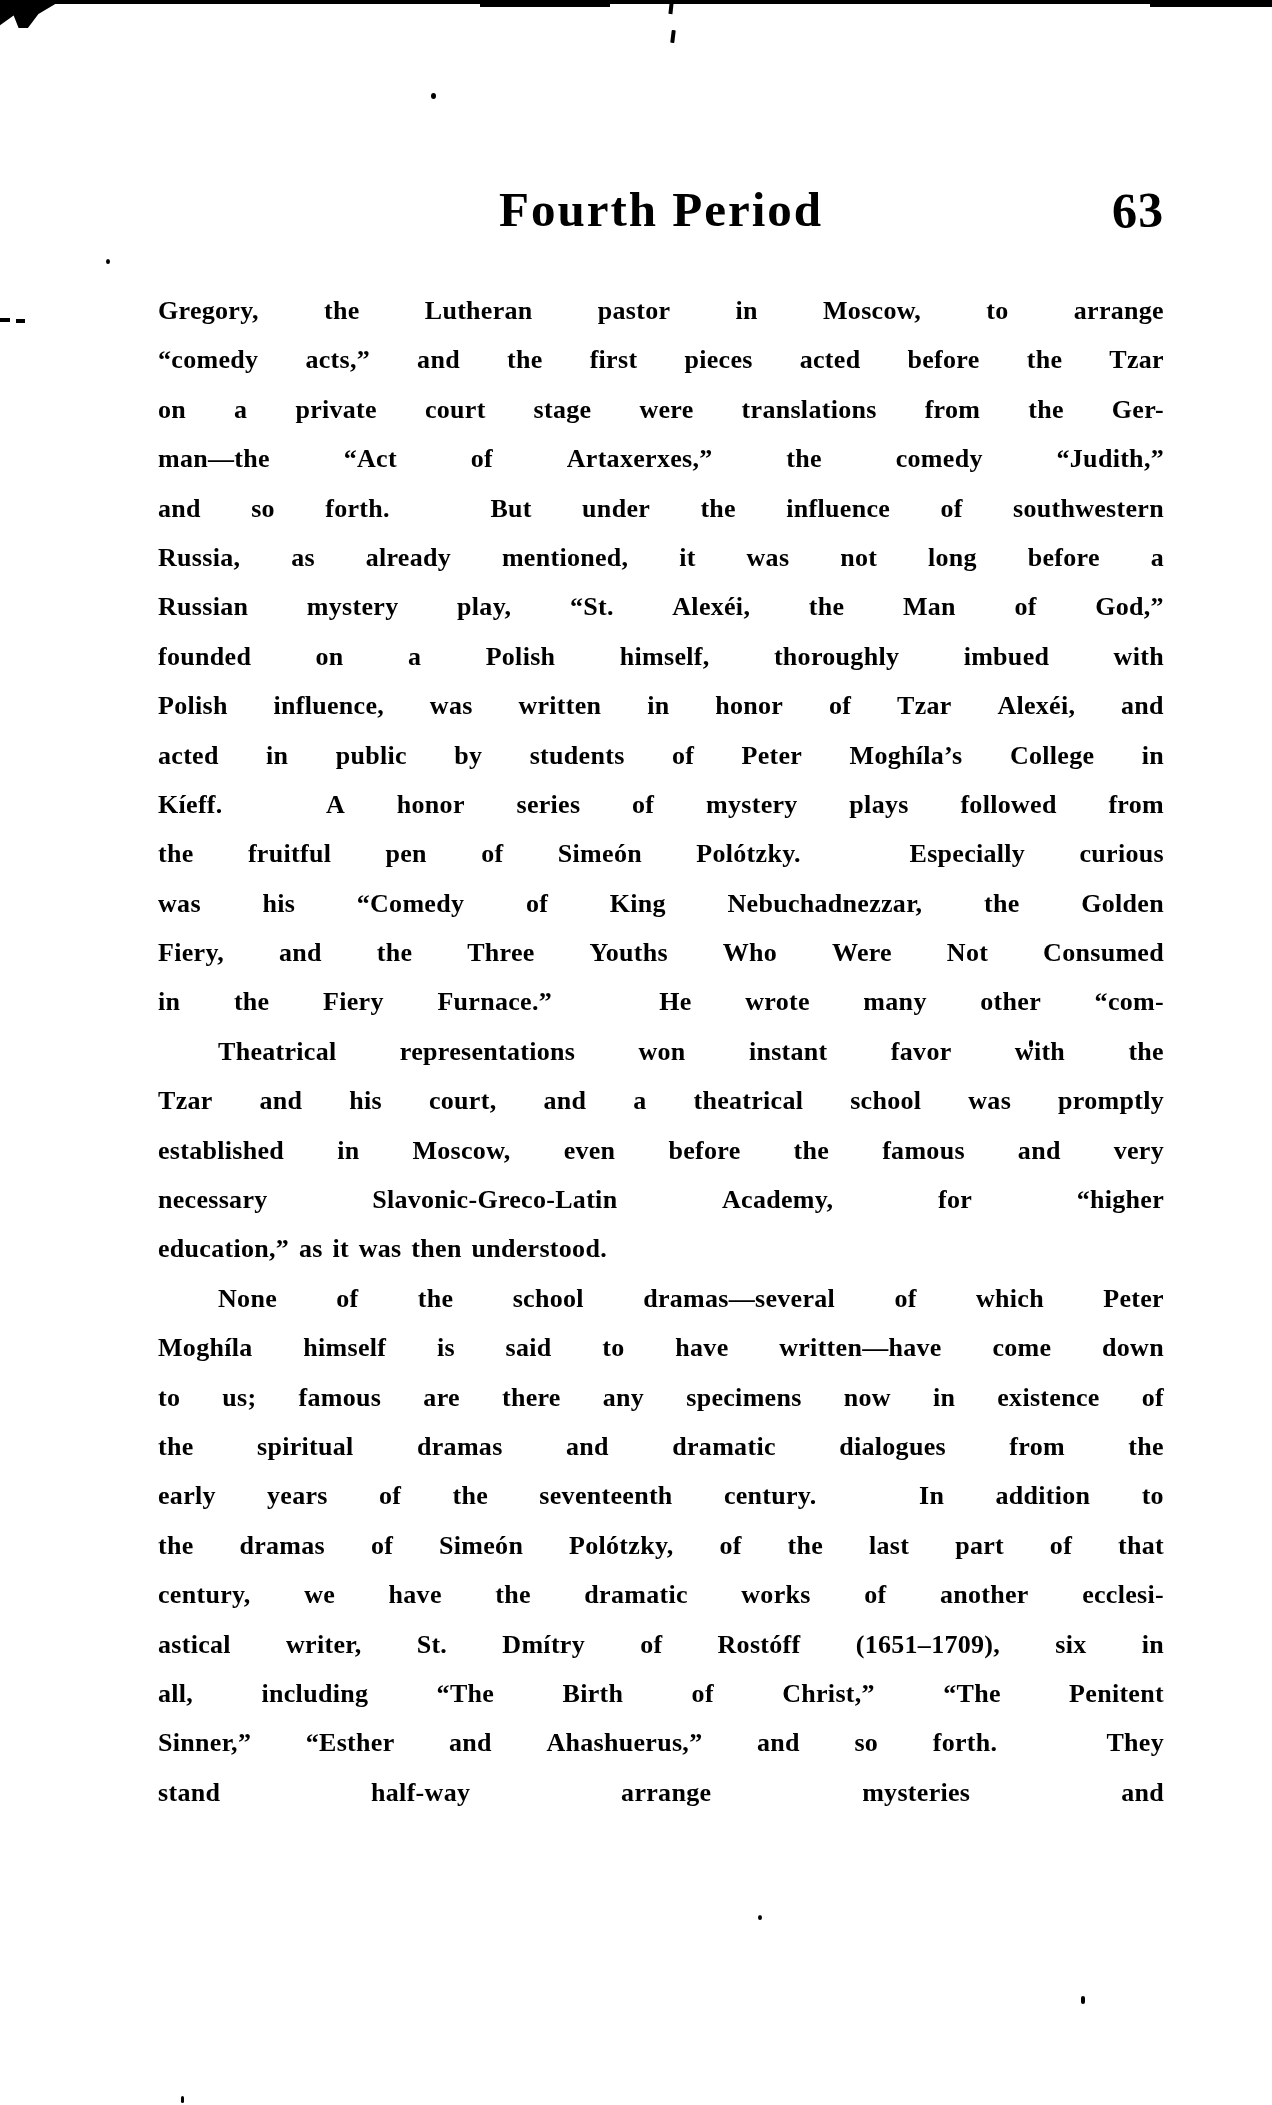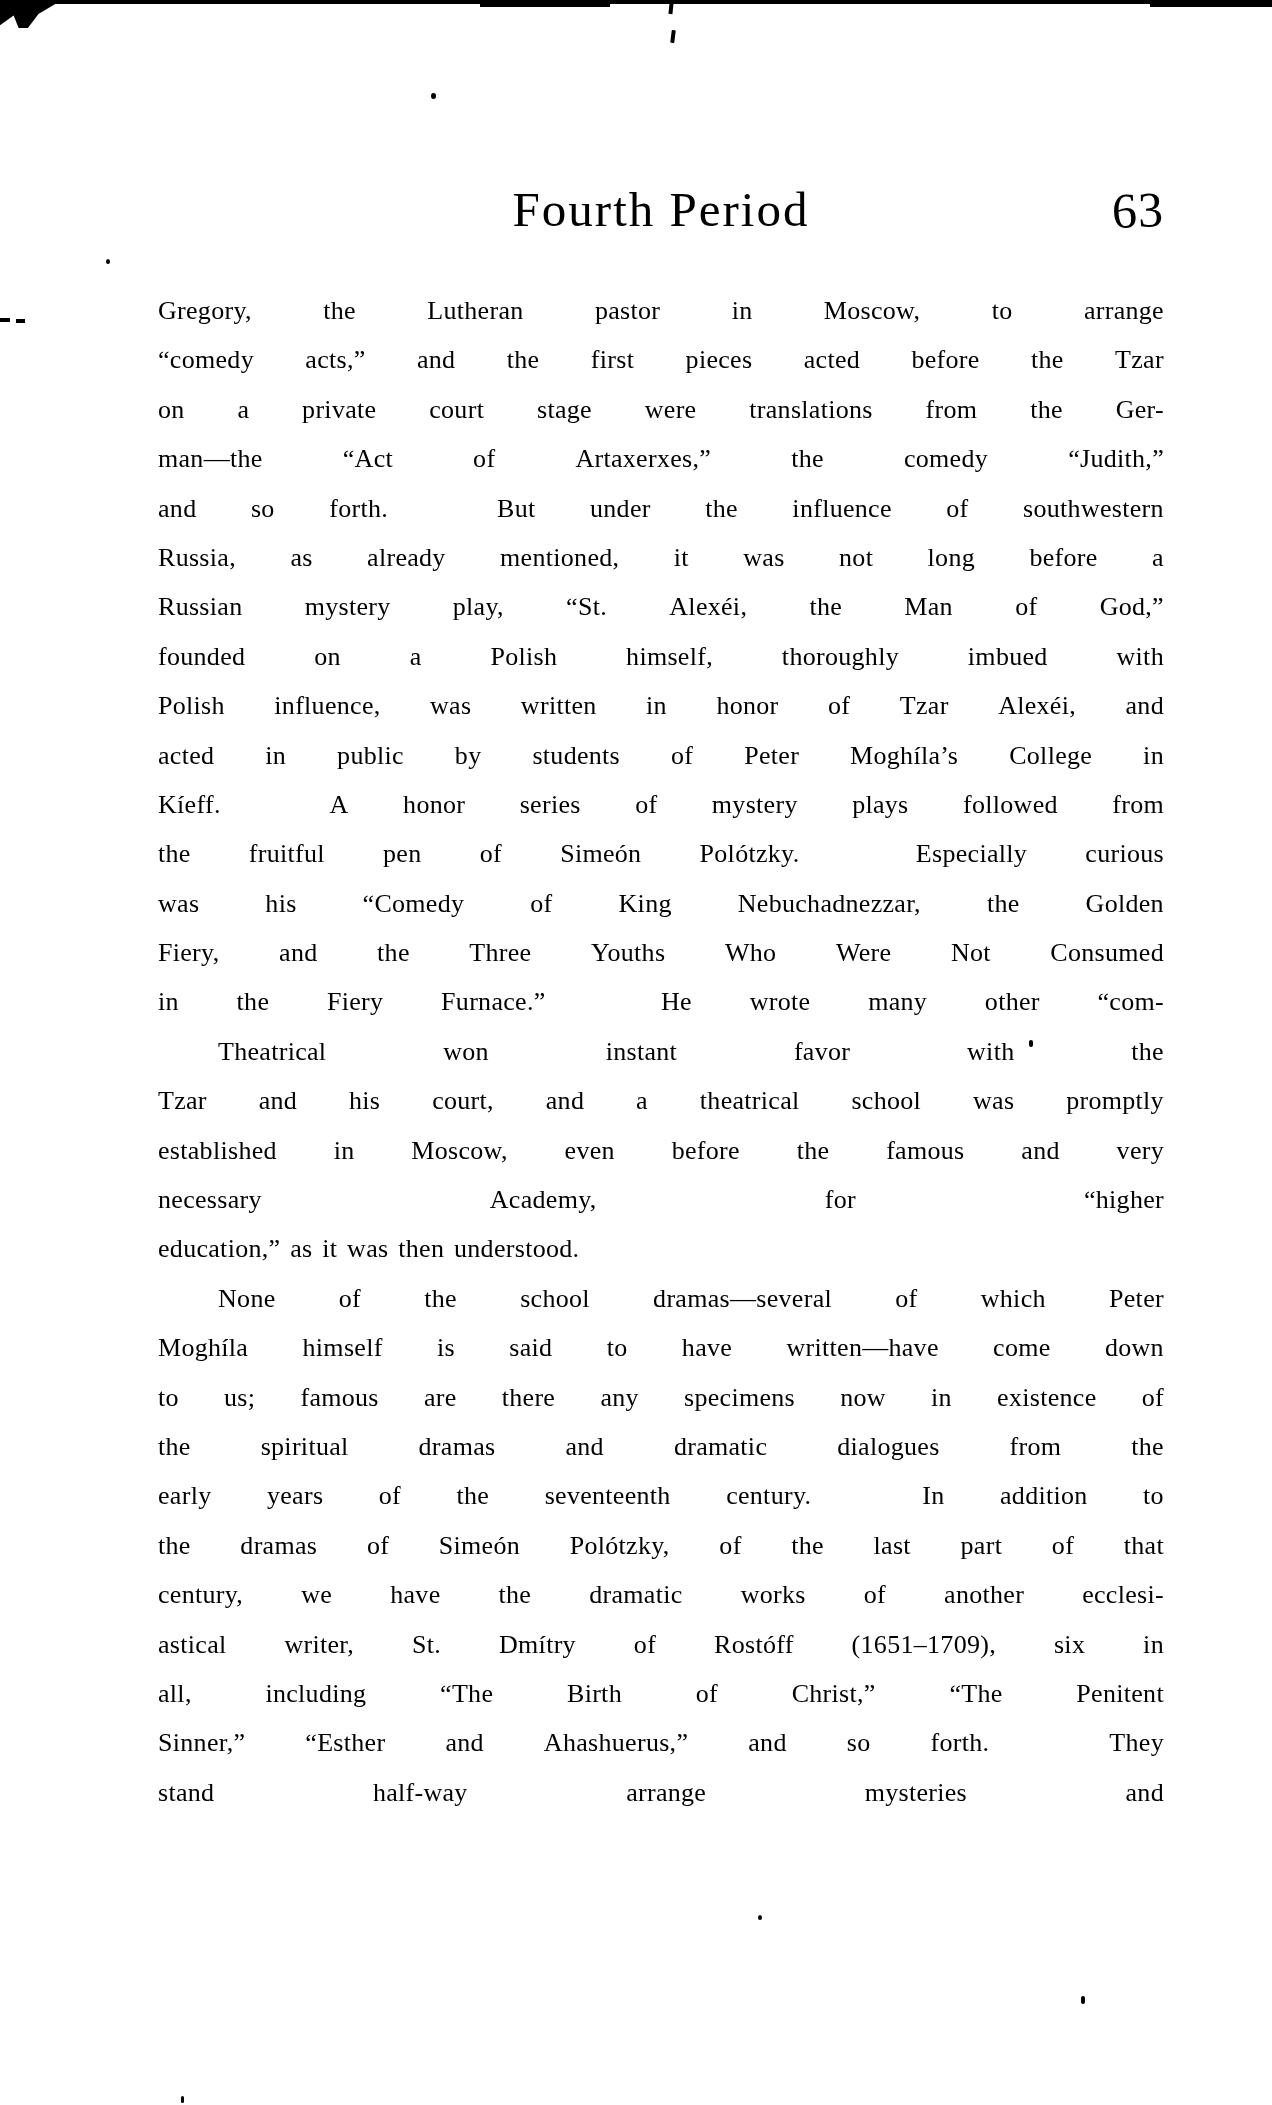--- a/index.html
+++ b/index.html
@@ -11,20 +11,21 @@
     height: 2105px;
     background: #ffffff;
     position: relative;
     overflow: hidden;
     font-family: "Liberation Serif", serif;
     color: #000;
   }
   .page {
     position: absolute;
     inset: 0;
+    font-weight: bold;
   }
 
   
   .artifact { position: absolute; background: #000; }
   .top-edge   { left: 0; top: 0; width: 1272px; height: 4px; }
   .top-edge2  { left: 480px; top: 4px; width: 130px; height: 3px; }
   .top-edge3  { left: 1150px; top: 4px; width: 122px; height: 3px; }
   .corner-blob {
     left: 0; top: 0; width: 62px; height: 28px;
     clip-path: polygon(0 0, 100% 0, 62% 50%, 45% 100%, 30% 100%, 22% 55%, 0 90%);
@@ -279,20 +280,21 @@
         <span>Furnace.”</span>
         <span></span>
         <span>He</span>
         <span>wrote</span>
         <span>many</span>
         <span>other</span>
         <span>“com-</span>
       </div>
       <div class="line justify indent">
         <span>Theatrical</span>
+        <span>representations</span>
         <span>won</span>
         <span>instant</span>
         <span>favor</span>
         <span>with</span>
         <span>the</span>
       </div>
       <div class="line justify">
         <span>Tzar</span>
         <span>and</span>
         <span>his</span>
@@ -310,20 +312,21 @@
         <span>Moscow,</span>
         <span>even</span>
         <span>before</span>
         <span>the</span>
         <span>famous</span>
         <span>and</span>
         <span>very</span>
       </div>
       <div class="line justify">
         <span>necessary</span>
+        <span>Slavonic-Greco-Latin</span>
         <span>Academy,</span>
         <span>for</span>
         <span>“higher</span>
       </div>
       <div class="line">education,” as it was then understood.</div>
       <div class="line justify indent">
         <span>None</span>
         <span>of</span>
         <span>the</span>
         <span>school</span>

